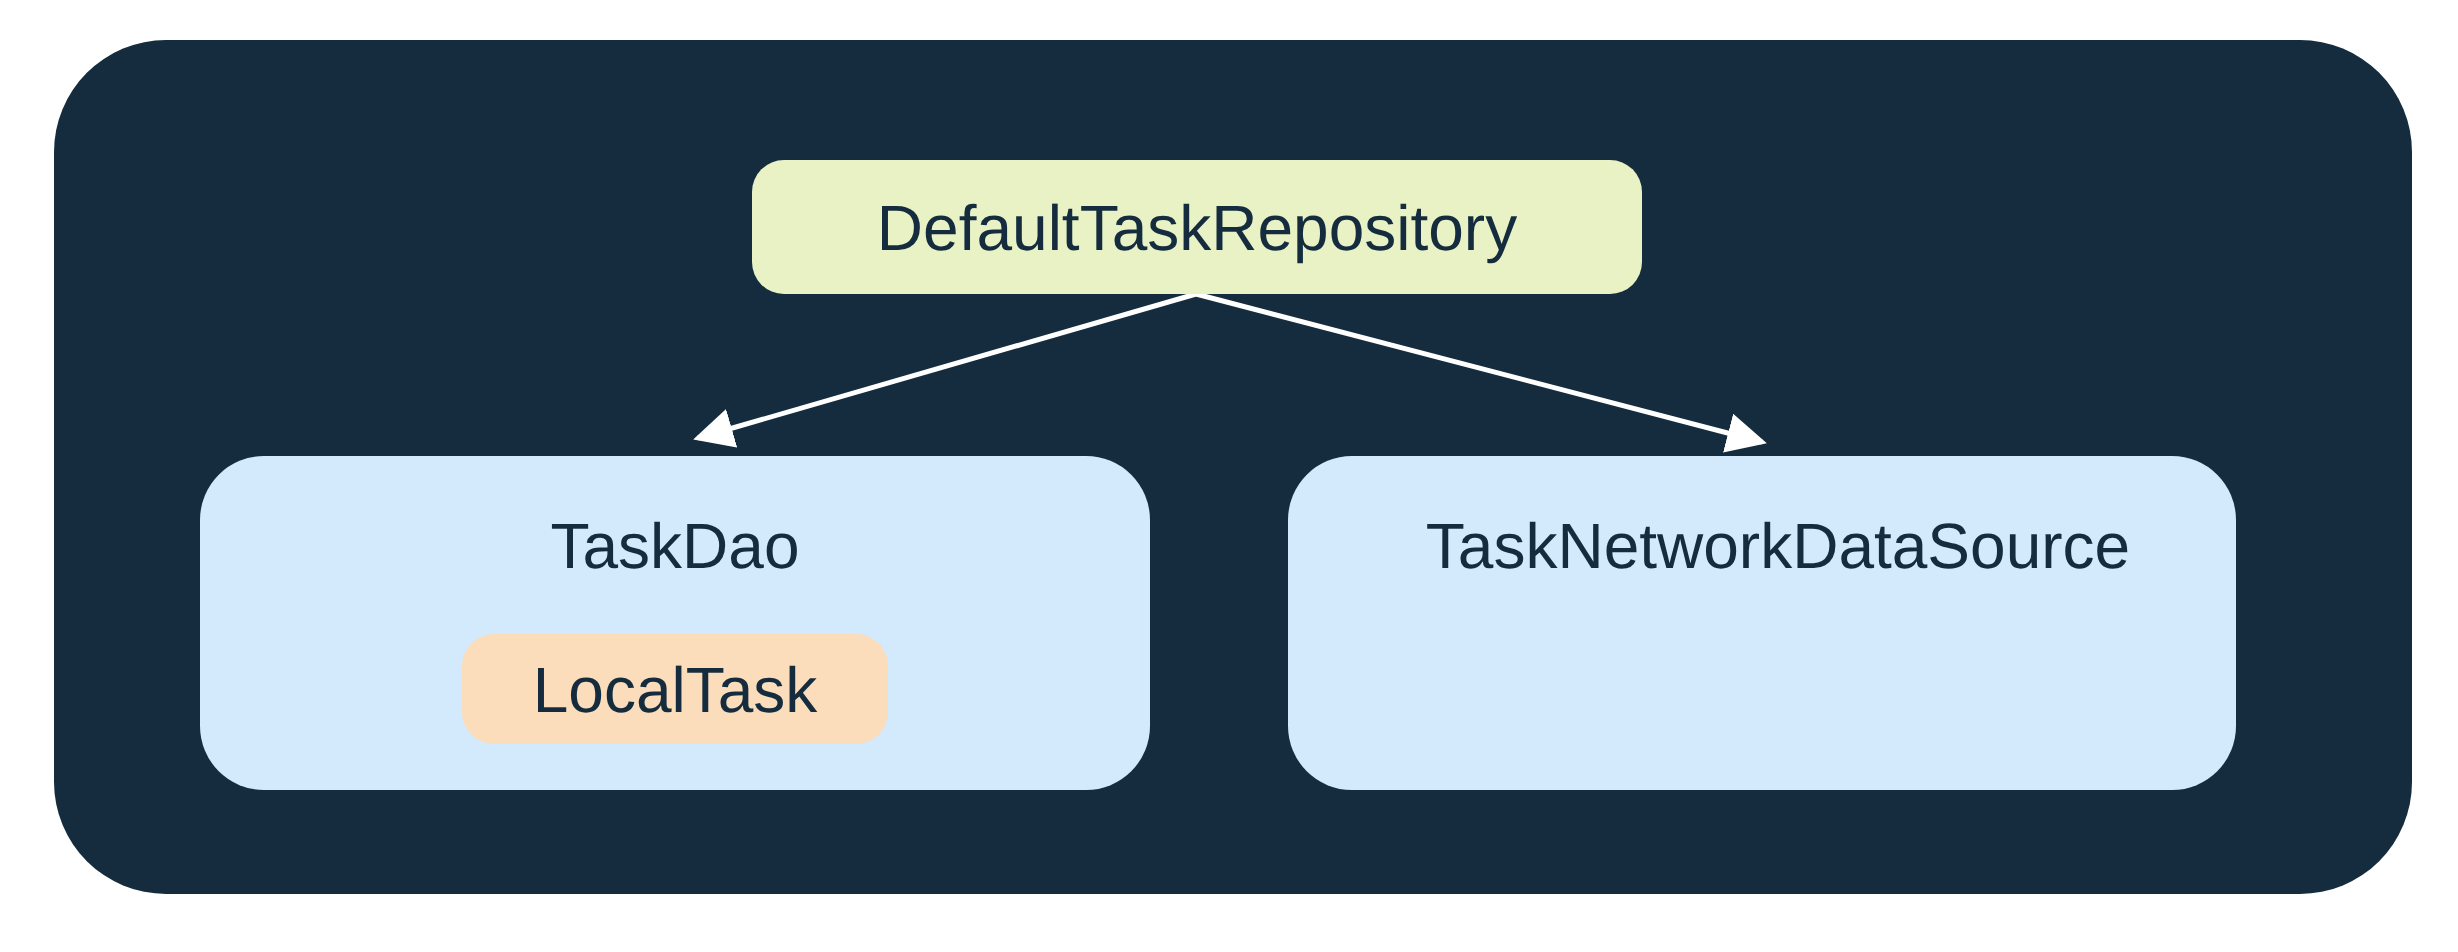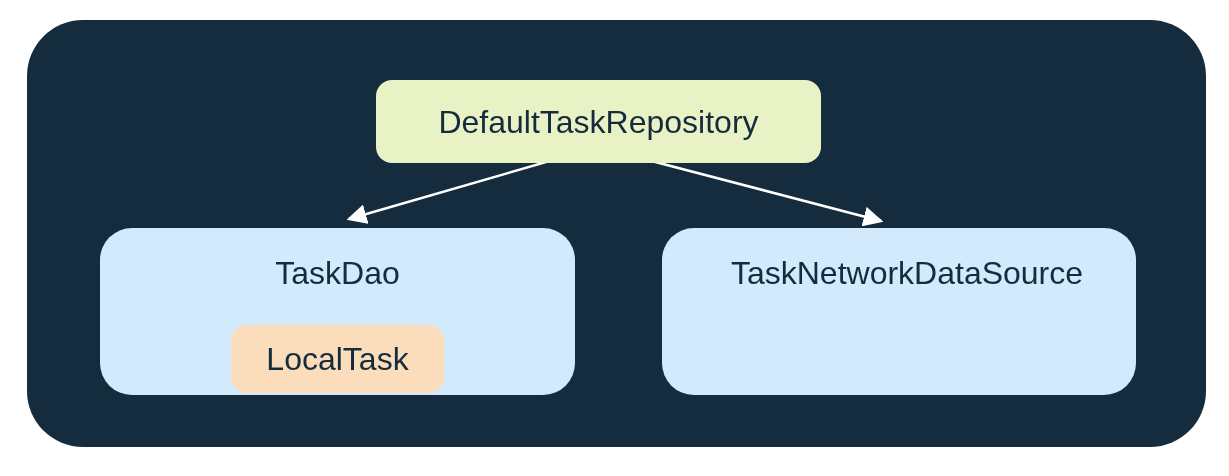--- a/index.html
+++ b/index.html
@@ -30,42 +30,41 @@
     position: absolute;
     display: flex;
     align-items: center;
     justify-content: center;
     color: var(--text);
     font-size: 32px;
     line-height: 1;
   }
   .node-repository {
     left: 376px; top: 80px;
-    width: 445px; height: 83px;
+    width: 445px; height: 67px;
     background: var(--repository-bg);
     border-radius: 16px;
   }
   .node-datasource {
     flex-direction: column;
     justify-content: flex-start;
     padding-top: 26px;
     height: 167px; top: 228px;
     background: var(--datasource-bg);
     border-radius: 32px;
-    gap: 20px;
   }
   .node-local { left: 100px; width: 475px; }
-  .node-network { left: 662px; width: 474px; padding-left: 16px; }
+  .node-network { left: 644px; width: 474px; padding-left: 16px; }
   .node-title {
     display: block;
     line-height: 38px;
   }
   .chip {
-    margin-top: 13px;
-    height: 68px;
+    margin-top: 25px;
+    height: 55px;
     display: flex;
     align-items: center;
     justify-content: center;
     background: var(--model-bg);
     border-radius: 16px;
     font-size: 32px;
     color: var(--text);
   }
   .chip-local { width: 213px; }
   .chip-network { width: 286px; }

